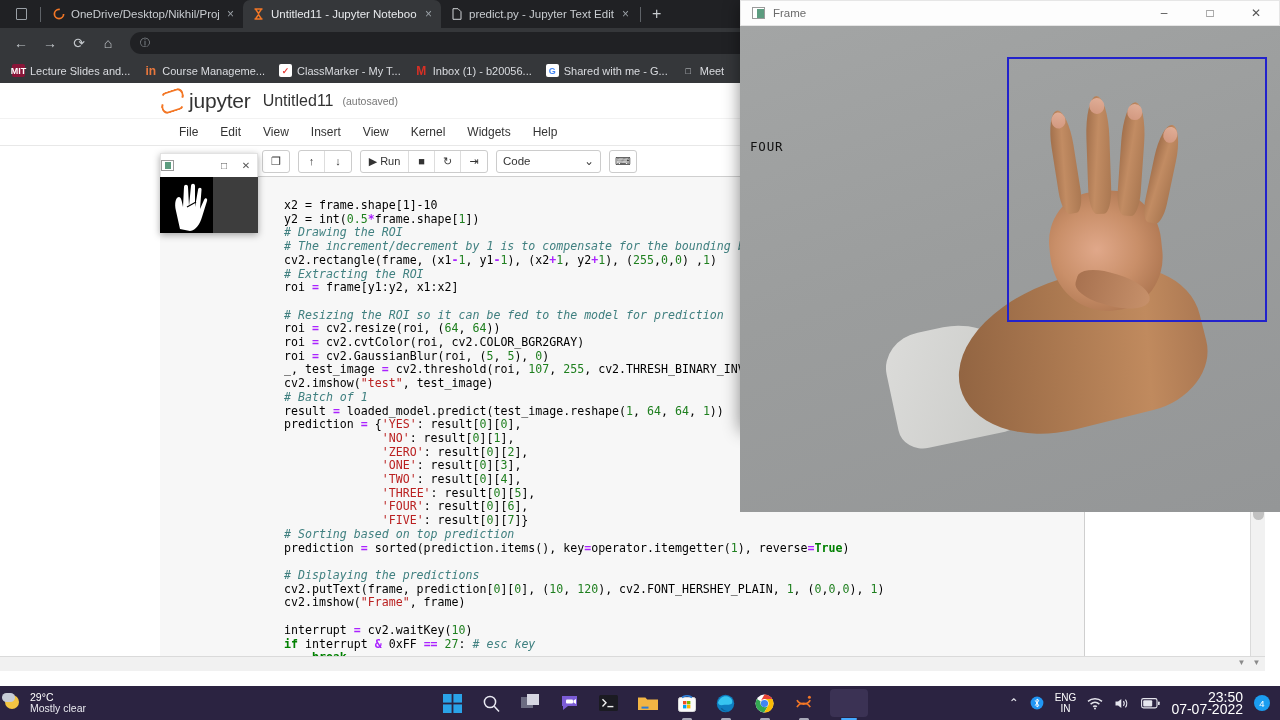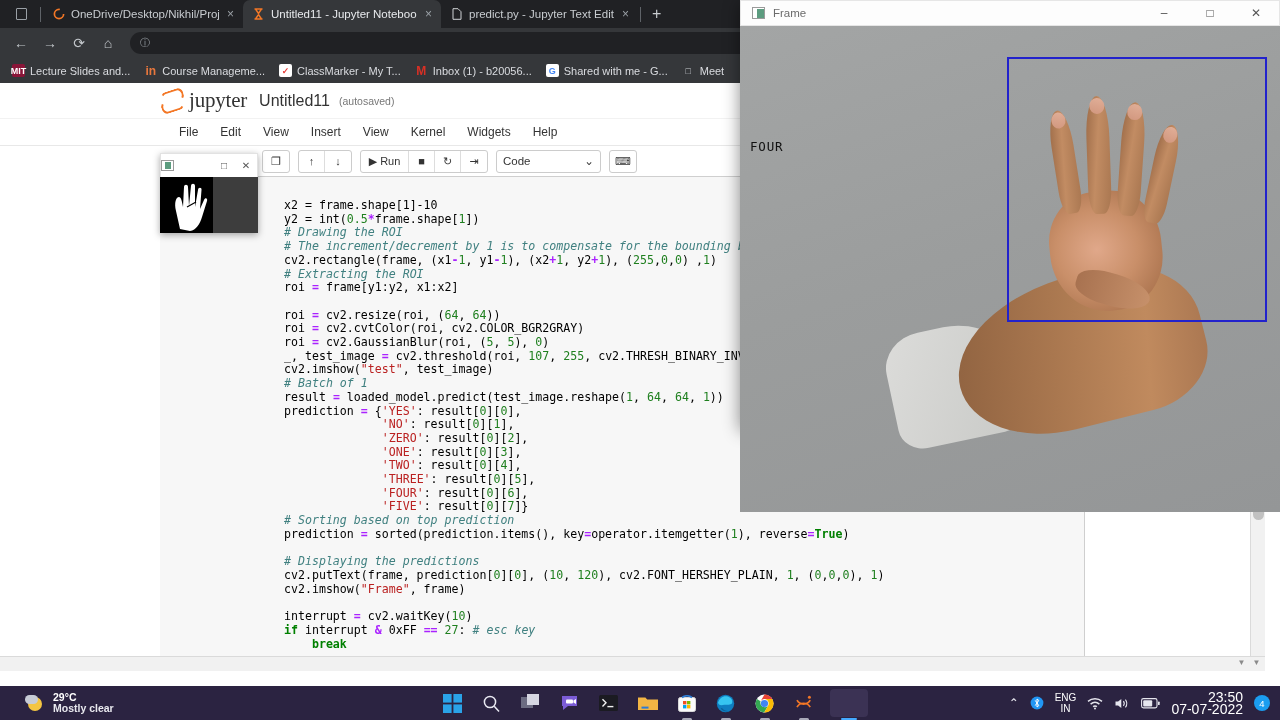--- a/index.html
+++ b/index.html
@@ -46,21 +46,21 @@
   .page { position:absolute; left:0; top:83px; width:1280px; height:603px; background:#fff; overflow:hidden; }
   .pagebody { position:absolute; left:0; top:0; width:1265px; height:588px; background:#fff; }
 
   
   .jhead { height:36px; display:flex; align-items:center; padding-left:160px; border-bottom:1px solid #f2f2f2; background:#fff; }
   .jlogo { display:flex; align-items:baseline; gap:7px; }
   .jmark { width:22px; height:22px; position:relative; align-self:center; }
   .jmark:before, .jmark:after { content:""; position:absolute; left:1px; width:19px; height:9px; border:2.3px solid #F37726; border-radius:50%/100%; }
   .jmark:before { top:0px; border-bottom-color:transparent; border-left-color:transparent; transform:rotate(-18deg); }
   .jmark:after { bottom:0px; border-top-color:transparent; border-right-color:transparent; transform:rotate(-18deg); }
-  .jword { font-size:21px; color:#333; letter-spacing:-.2px;font-family:Liberation Serif, serif; }
+  .jword { font-size:21px; color:#333; letter-spacing:-.2px; }
   .jname { font-size:16px; color:#333; margin-left:12px; }
   .jsave { font-size:10.5px; color:#777; margin-left:9px; }
 
   .jmenu { height:27px; display:flex; align-items:center; padding-left:168px; gap:0; border-bottom:1px solid #e8e8e8; background:#fff; }
   .jmenu .mi { font-size:12px; color:#333; padding:0 11px; }
 
   .jtool { height:30px; display:flex; align-items:center; padding-left:262px; gap:0; background:#fff; }
   .tgrp { display:flex; border:1px solid #ccc; border-radius:3px; height:23px; background:#fff; margin-right:8px; }
   .tbtn { min-width:26px; height:21px; display:flex; align-items:center; justify-content:center;
           font-size:11px; color:#333; border-right:1px solid #ddd; padding:0 5px; gap:4px; }
@@ -133,21 +133,21 @@
   .f4 { left:411px; top:98px; width:22px; height:100px; transform:rotate(12deg); }
   .fng:after { content:""; position:absolute; left:18%; top:2px; width:64%; height:16px;
       background:linear-gradient(#e6b4a0,#d79c86); border-radius:50%; opacity:.85; }
   .thumb { position:absolute; left:335px; top:248px; width:76px; height:32px;
       background:linear-gradient(90deg,#a87250,#c6906a);
       border-radius:40% 50% 50% 40%; transform:rotate(16deg); }
 
   
   #taskbar { position:absolute; left:0; bottom:0; width:1280px; height:34px;
              background:#2b2341; display:flex; align-items:center; }
-  .wx { display:flex; align-items:center; gap:7px; padding-left:25px; width:300px;font-weight:bold; }
+  .wx { display:flex; gap:7px; padding-left:2px; width:300px; }
   .wxic { width:21px; height:19px; position:relative; }
   .wxic .moon { position:absolute; left:3px; top:3px; width:14px; height:14px;
                 background:#f4c542; border-radius:50%; }
   .wxic .cloud { position:absolute; left:0px; top:1px; width:13px; height:9px;
                  background:#c7ccd6; border-radius:7px; }
   .wxt { line-height:11px; }
   .wxt .t1 { font-size:10.5px; color:#fff; }
   .wxt .t2 { font-size:10.5px; color:#e8e8ee; }
   .tapps { flex:1; display:flex; align-items:center; justify-content:center; gap:14px; }
   .tapp { width:25px; height:25px; position:relative; display:flex; align-items:center; justify-content:center; }
@@ -300,20 +300,21 @@
         <div class="cellbar"></div>
         <div class="codearea">
           <pre class="code" id="codeblock">x2 = frame.shape[1]-10
 y2 = <span class="fn">int</span>(<span class="nu">0.5</span><span class="op">*</span>frame.shape[<span class="nu">1</span>])
 <span class="cm"># Drawing the ROI</span>
 <span class="cm"># The increment/decrement by 1 is to compensate for the bounding box</span>
 cv2.rectangle(frame, (x1<span class="op">-</span><span class="nu">1</span>, y1<span class="op">-</span><span class="nu">1</span>), (x2<span class="op">+</span><span class="nu">1</span>, y2<span class="op">+</span><span class="nu">1</span>), (<span class="nu">255</span>,<span class="nu">0</span>,<span class="nu">0</span>) ,<span class="nu">1</span>)
 <span class="cm"># Extracting the ROI</span>
 roi <span class="op">=</span> frame[y1:y2, x1:x2]
 
+<span class="cm"># Resizing the ROI so it can be fed to the model for prediction</span>
 roi <span class="op">=</span> cv2.resize(roi, (<span class="nu">64</span>, <span class="nu">64</span>))
 roi <span class="op">=</span> cv2.cvtColor(roi, cv2.COLOR_BGR2GRAY)
 roi <span class="op">=</span> cv2.GaussianBlur(roi, (<span class="nu">5</span>, <span class="nu">5</span>), <span class="nu">0</span>)
 _, test_image <span class="op">=</span> cv2.threshold(roi, <span class="nu">107</span>, <span class="nu">255</span>, cv2.THRESH_BINARY_INV <span class="op">+</span> cv
 cv2.imshow(<span class="st">"test"</span>, test_image)
 <span class="cm"># Batch of 1</span>
 result <span class="op">=</span> loaded_model.predict(test_image.reshape(<span class="nu">1</span>, <span class="nu">64</span>, <span class="nu">64</span>, <span class="nu">1</span>))
 prediction <span class="op">=</span> {<span class="st">'YES'</span>: result[<span class="nu">0</span>][<span class="nu">0</span>],
               <span class="st">'NO'</span>: result[<span class="nu">0</span>][<span class="nu">1</span>],
               <span class="st">'ZERO'</span>: result[<span class="nu">0</span>][<span class="nu">2</span>],

